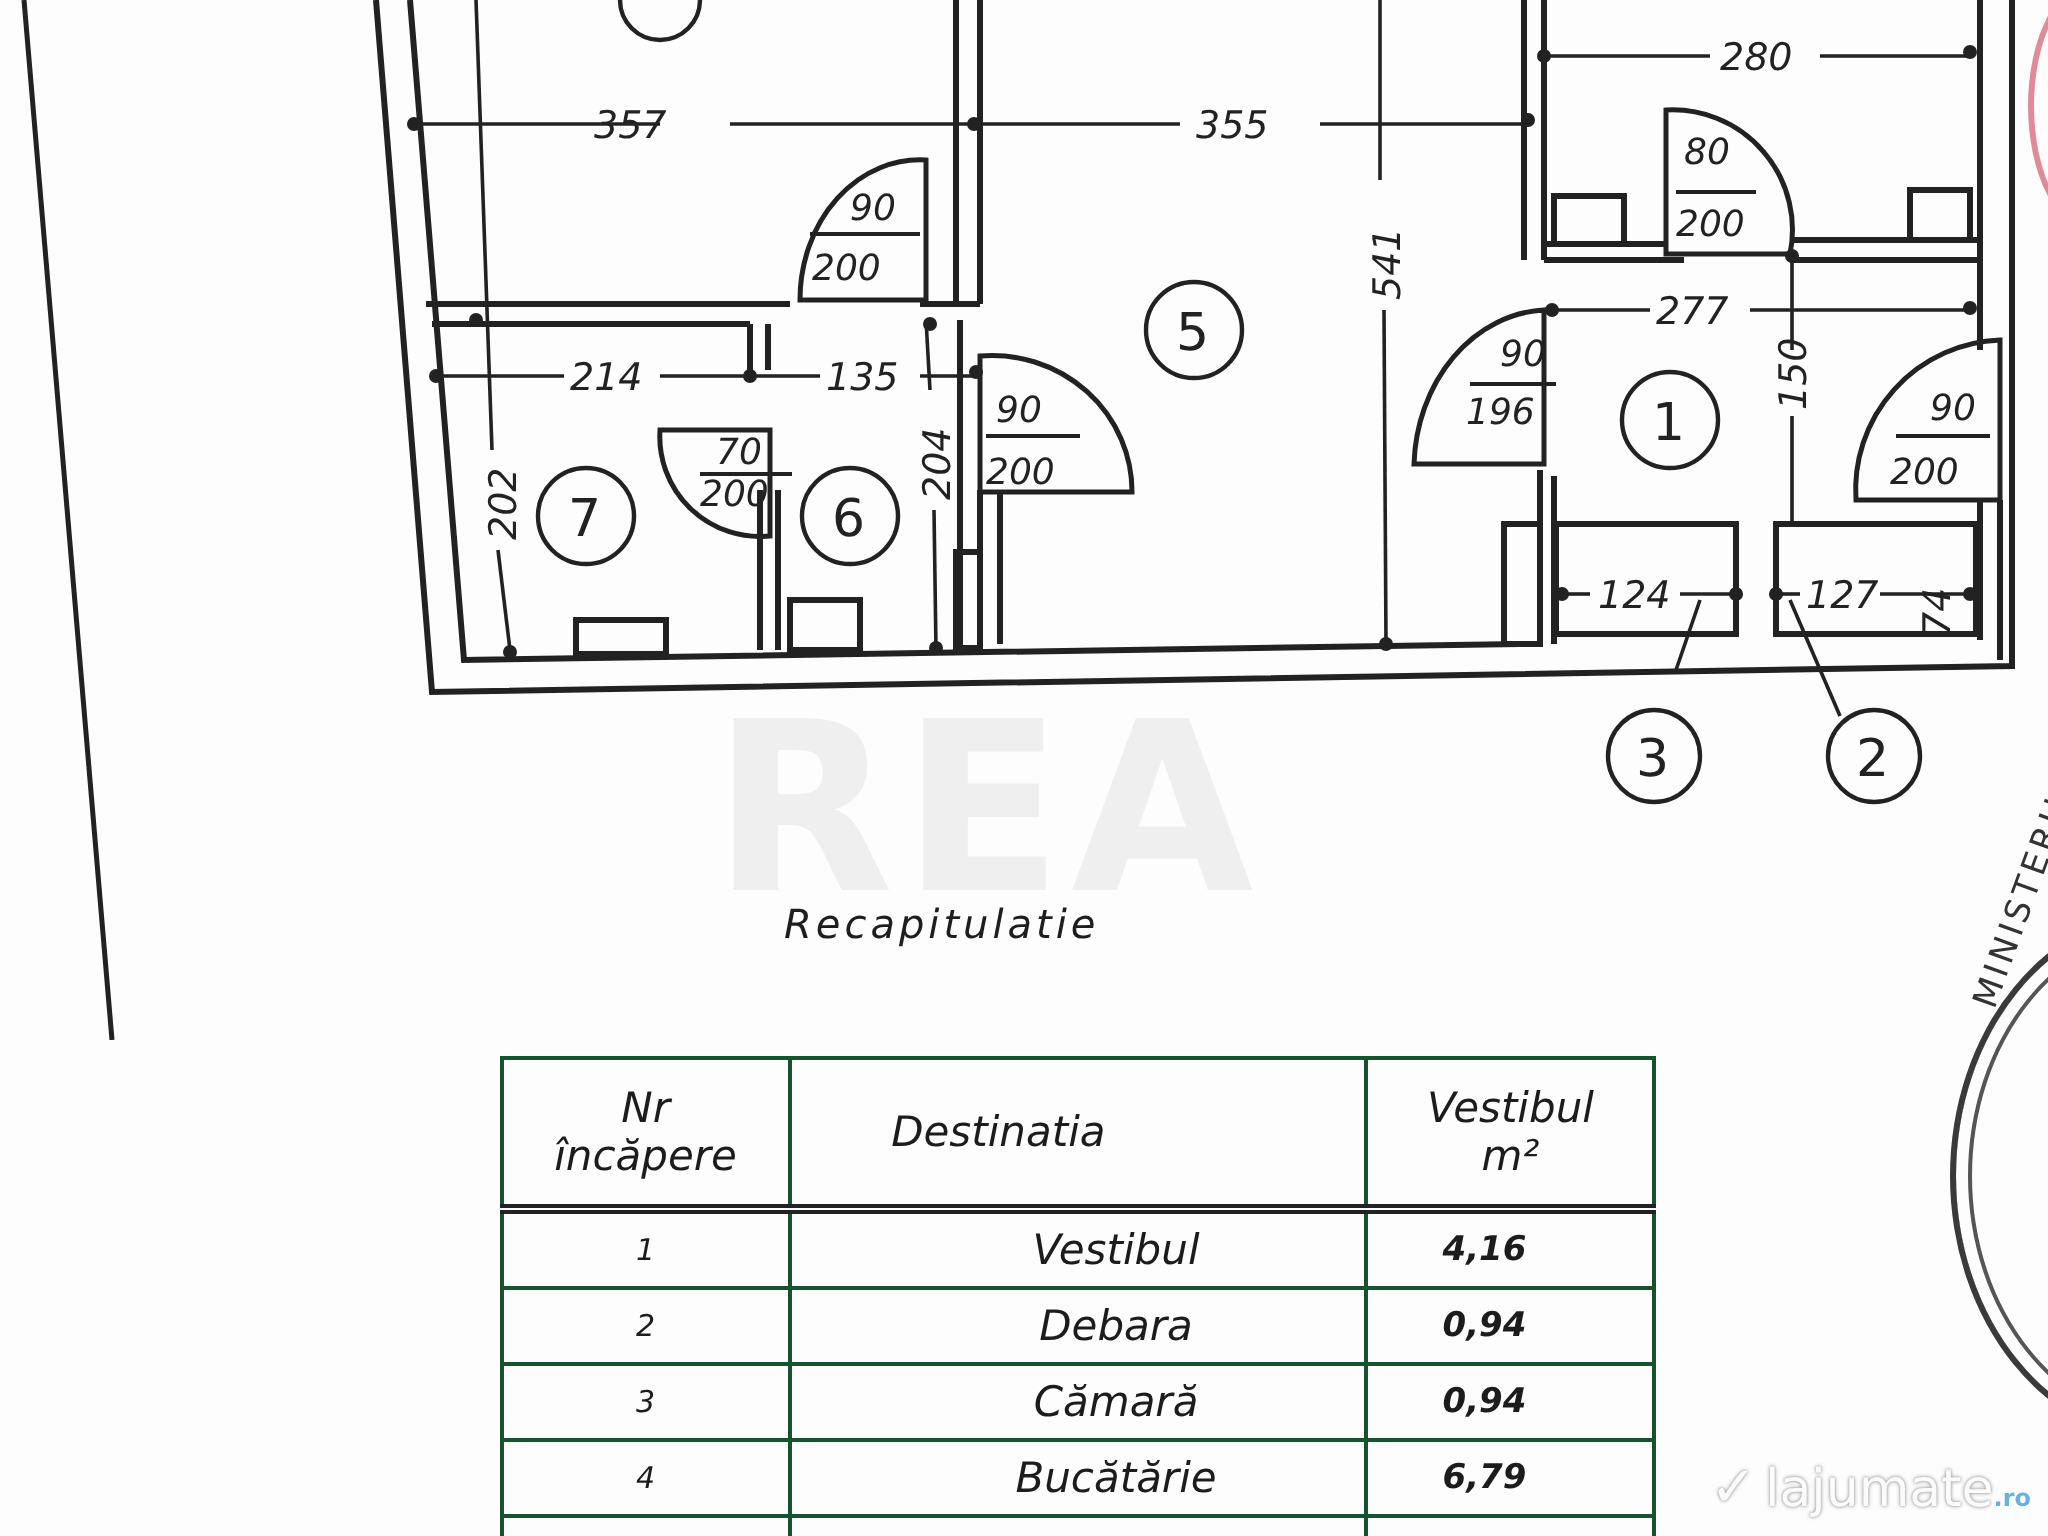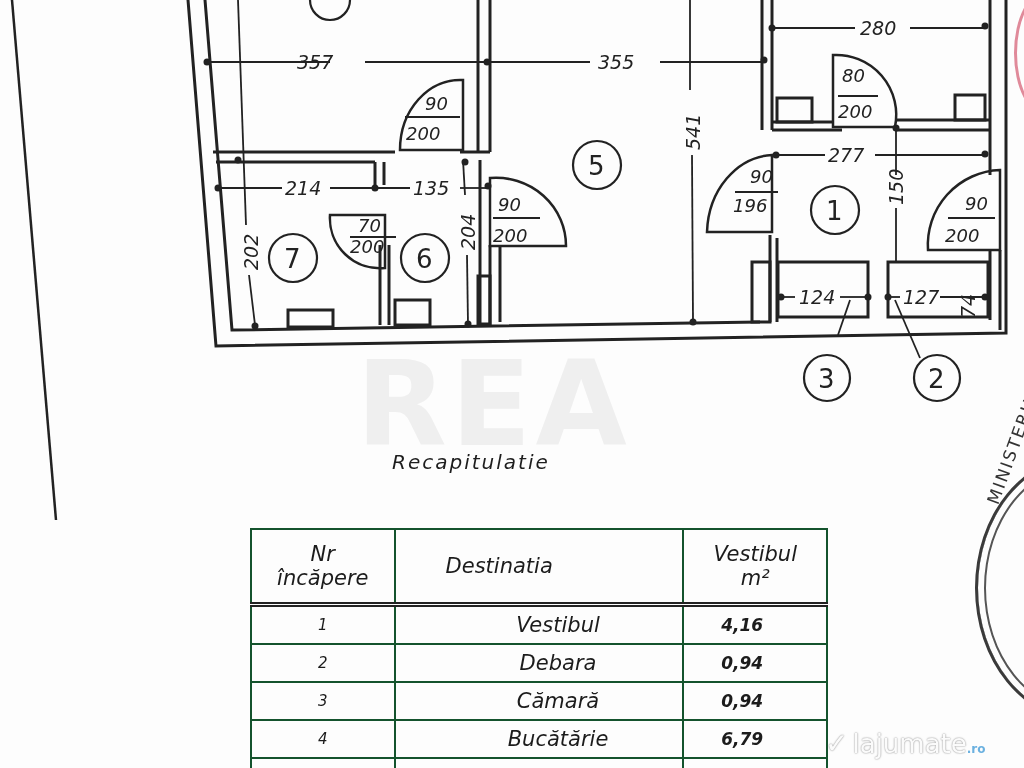--- a/index.html
+++ b/index.html
@@ -46,21 +46,21 @@
     position: absolute; left: 983px; top: 500px;
     font-family: "DejaVu Sans", sans-serif; font-size: 17px; color: #333;
     transform: rotate(-70deg); transform-origin: left top;
     white-space: nowrap; letter-spacing: 2px;
   }
   .red-stamp {
     position: absolute; left: 1014px; top: -10px; width: 60px; height: 120px;
     border: 3px solid #e08a9a; border-radius: 50%;
   }
   .logo {
-    position: absolute; left: 825px; top: 727px;
+    position: absolute; left: 855px; top: 727px;
     font-family: "DejaVu Sans", sans-serif; font-size: 26px;
     color: rgba(255,255,255,0.95);
     text-shadow: 0 0 1px #aaa, 0 0 2px #999;
   }
   .logo .tld { font-size: 12px; color: #6bb1e0; text-shadow: none; font-weight: bold; }
   .logo .mark { font-size: 28px; margin-right: 4px; }
 </style>
 </head>
 <body>
 

